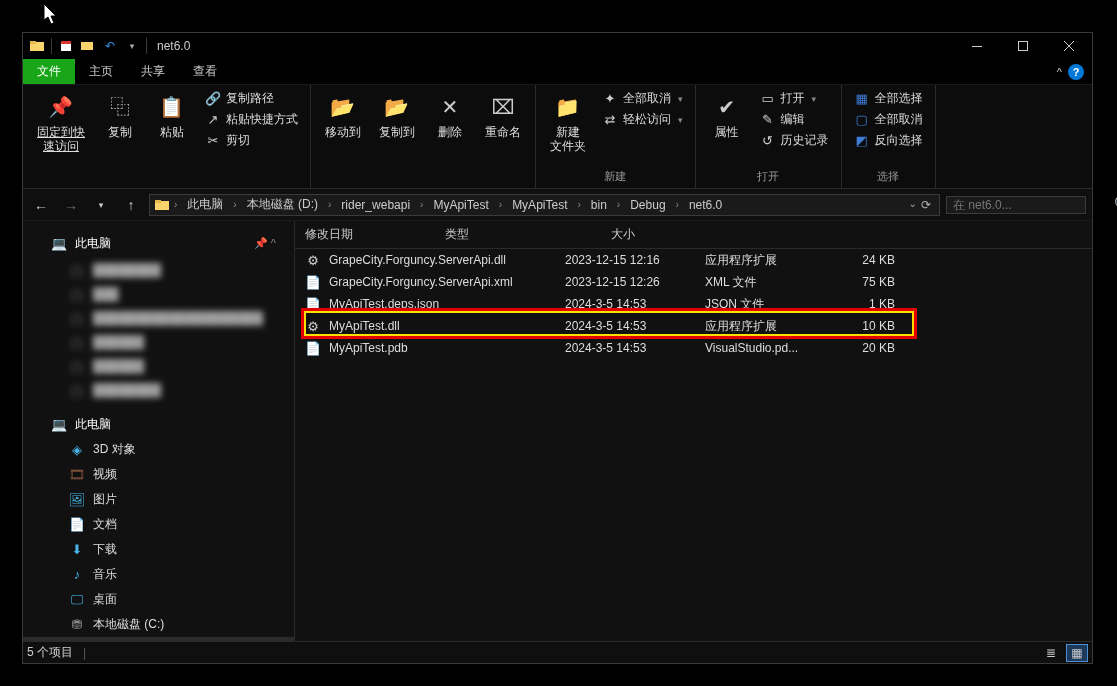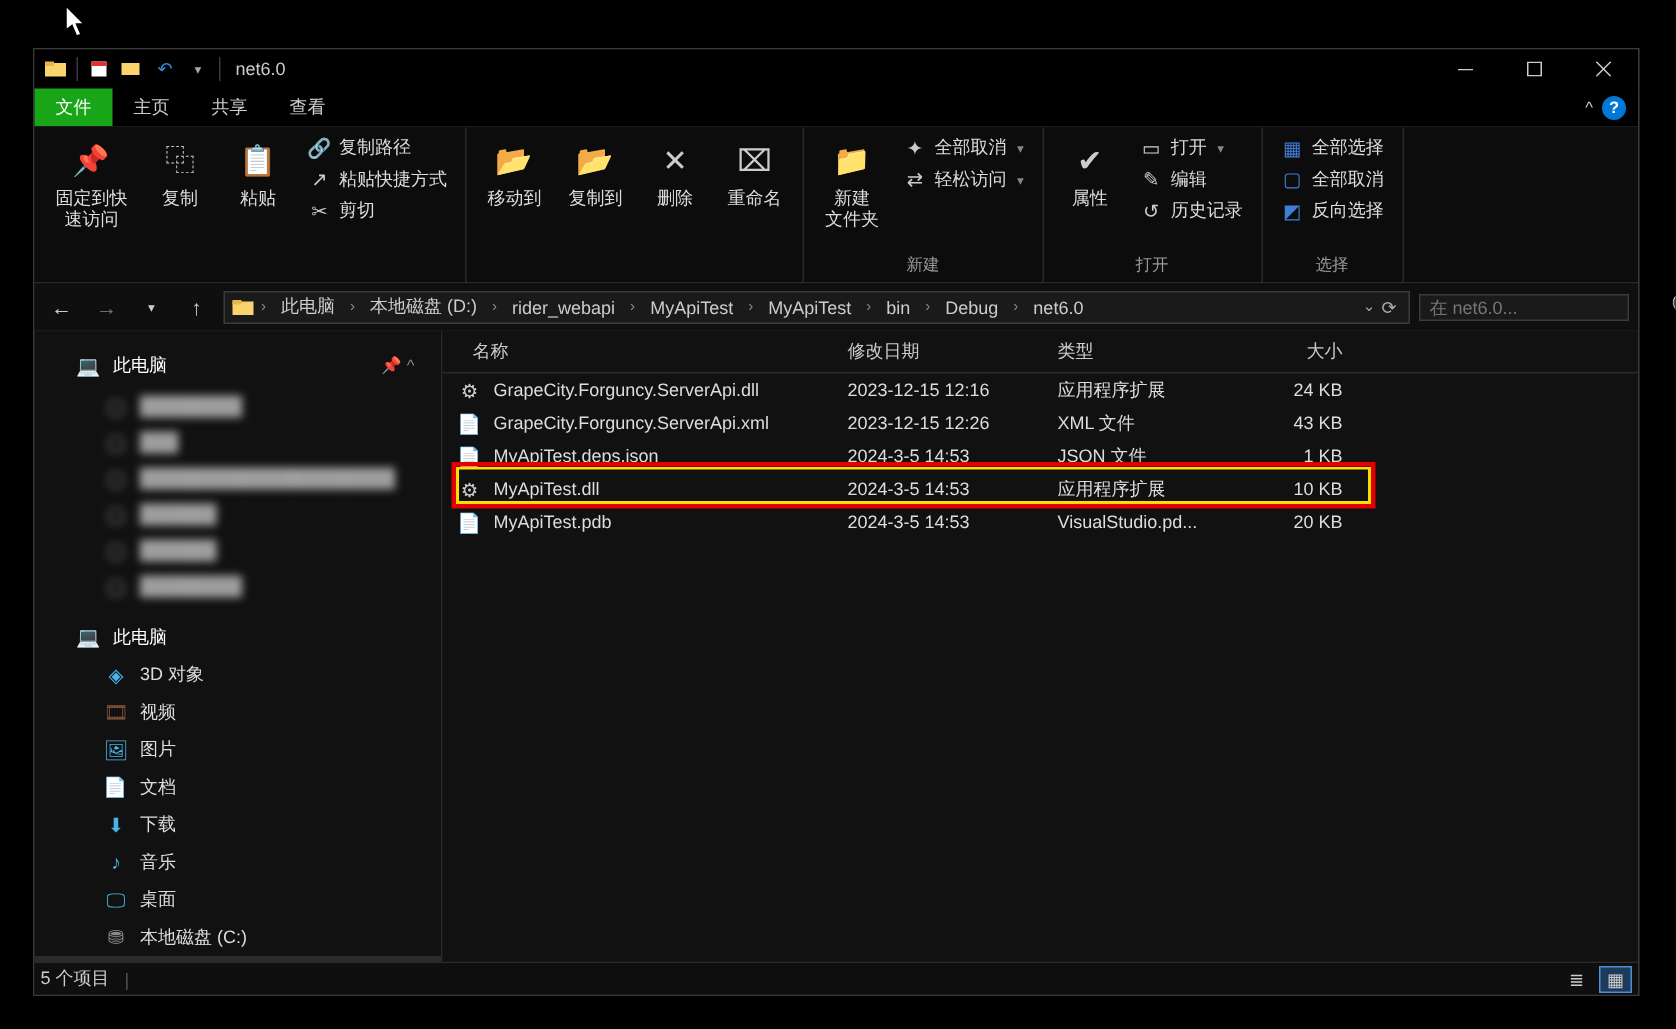--- a/index.html
+++ b/index.html
@@ -145,21 +145,21 @@
       <span style="color:#ccc;font-size:11px;">^</span>
       <span class="help-icon">?</span>
     </div>
   </div>
 
   <div class="ribbon">
     <div class="ribbon-group">
       <div class="ribbon-group-body">
         <div class="rbtn-large">
           <span class="ricon">📌</span>
-          <span class="rlabel" style="white-space:pre;">固定到快
+          <span class="rlabel" style="white-space:pre;text-decoration:underline;">固定到快
 速访问</span>
         </div>
         <div class="rbtn-large">
           <span class="ricon">⿻</span>
           <span class="rlabel">复制</span>
         </div>
         <div class="rbtn-large">
           <span class="ricon">📋</span>
           <span class="rlabel">粘贴</span>
         </div>
@@ -379,21 +379,20 @@
       <div class="side-item">
           <span class="sicon" style="color:#8a8a8a">⛃</span>
           <span>本地磁盘 (C:)</span>
         </div>
       <div class="side-item selected"></div>
 
     </div>
 
     <div class="filepane" style="position:relative;">
       <div class="col-header">
-        <div class="col name" style="padding-left:20px;">名称</div>
         <div class="col date">修改日期</div>
         <div class="col type">类型</div>
         <div class="col size">大小</div>
       </div>
       <div class="file-list" id="file-list">
           <div class="file-row">
             <div class="col name">
               <span class="ficon" style="color:#ccc">⚙</span>
               <span>GrapeCity.Forguncy.ServerApi.dll</span>
             </div>
@@ -401,21 +400,21 @@
             <div class="col type">应用程序扩展</div>
             <div class="col size">24 KB</div>
           </div>
           <div class="file-row">
             <div class="col name">
               <span class="ficon" style="color:#e06c1f">📄</span>
               <span>GrapeCity.Forguncy.ServerApi.xml</span>
             </div>
             <div class="col date">2023-12-15 12:26</div>
             <div class="col type">XML 文件</div>
-            <div class="col size">43 KB</div>
+            <div class="col size">75 KB</div>
           </div>
           <div class="file-row">
             <div class="col name">
               <span class="ficon" style="color:#ccc">📄</span>
               <span>MyApiTest.deps.json</span>
             </div>
             <div class="col date">2024-3-5 14:53</div>
             <div class="col type">JSON 文件</div>
             <div class="col size">1 KB</div>
           </div>

